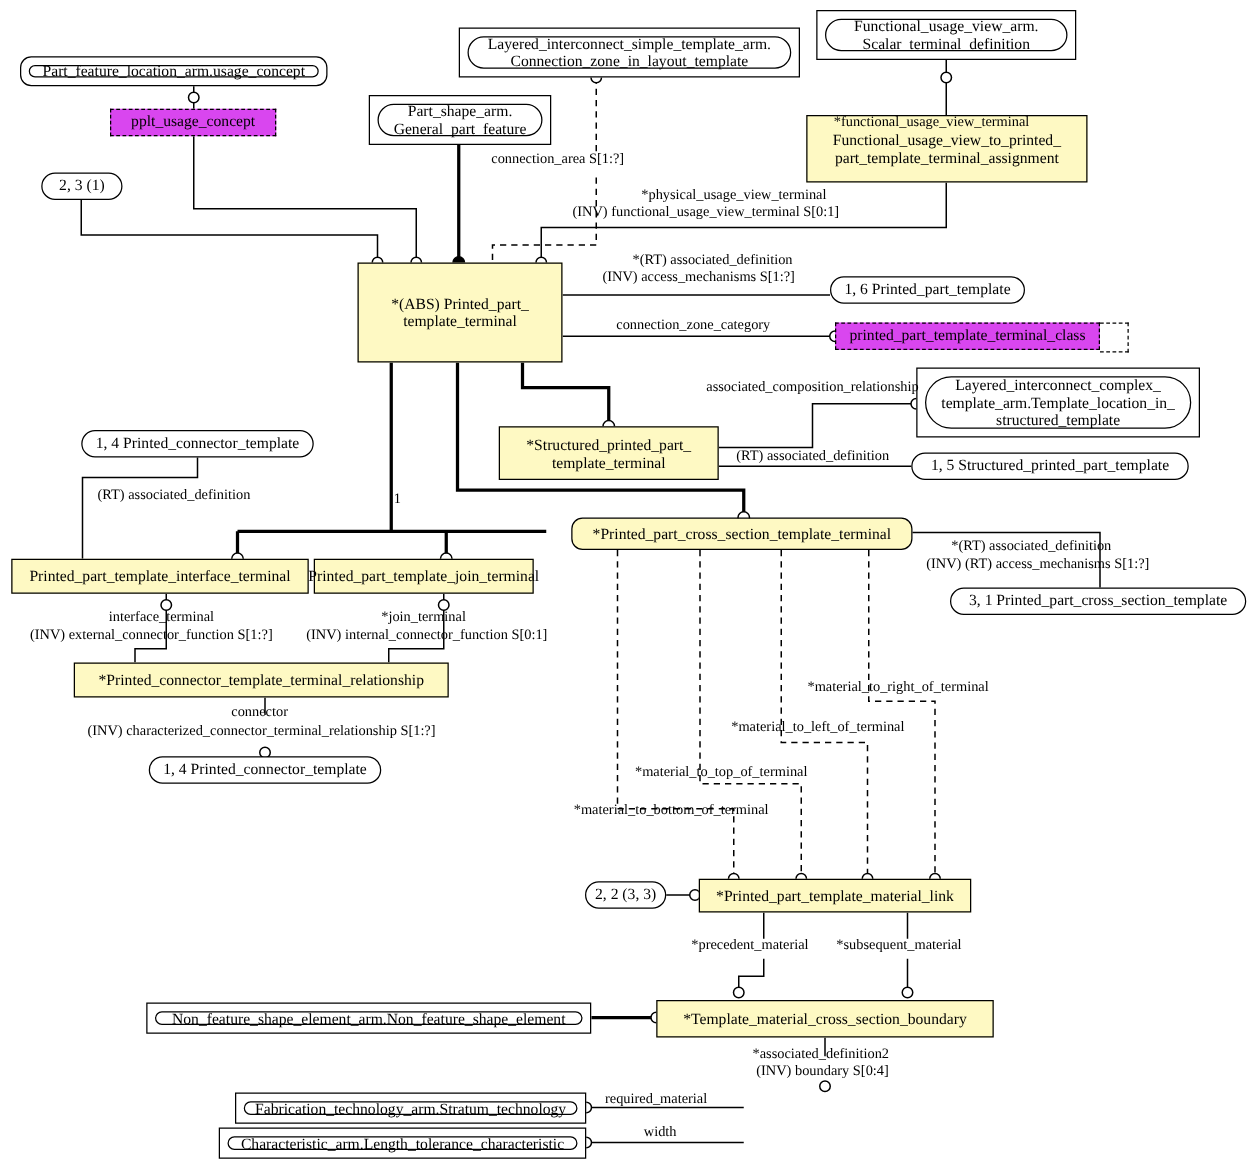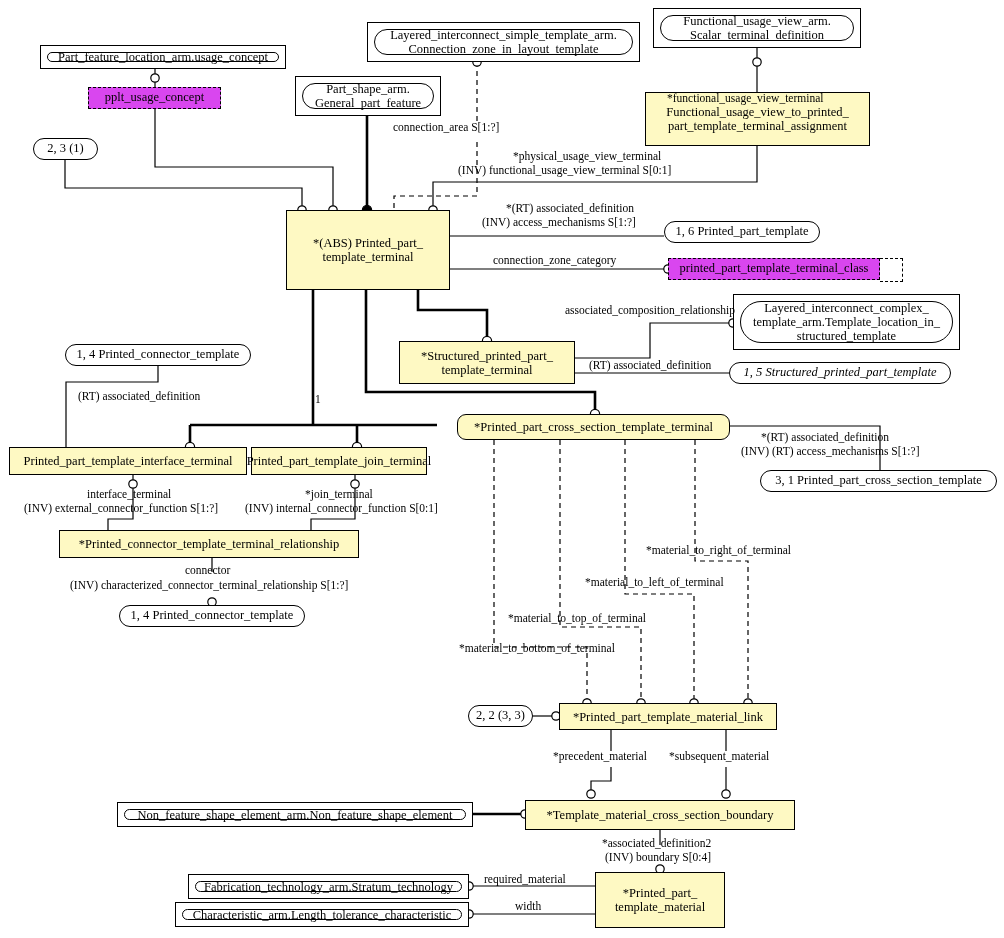--- a/index.html
+++ b/index.html
@@ -127,21 +127,21 @@
       <circle cx="660" cy="869" r="4.2"></circle>
       <circle cx="469" cy="886" r="4.2"></circle>
       <circle cx="469" cy="914" r="4.2"></circle>
     </g>
 
     <g fill="#000000" stroke="#000" stroke-width="1.2">
       <circle cx="367" cy="210" r="4.6"></circle>
     </g>
   </svg>
 
-  <div class="node schemaref" style="left:40px;top:45px;width:246px;height:24px;">
+  <div class="node schemaref" style="left:16px;top:45px;width:246px;height:24px;border-radius:9px;">
     <div class="inner">Part_feature_location_arm.usage_concept</div>
   </div>
 
   <div class="node dashed" style="left:88px;top:87px;width:133px;height:22px;">
     <span>pplt_usage_concept</span>
   </div>
 
   <div class="node pageref" style="left:33px;top:138px;width:65px;height:22px;">
     <span>2, 3 (1)</span>
   </div>
@@ -206,21 +206,21 @@
     </div>
   </div>
 
   <div class="node ent" style="left:399px;top:341px;width:176px;height:43px;">
     <div>
       <div>*Structured_printed_part_</div>
       <div>template_terminal</div>
     </div>
   </div>
 
-  <div class="node pageref" style="left:729px;top:362px;width:222px;height:22px;font-style:italic;">
+  <div class="node pageref" style="left:729px;top:362px;width:222px;height:22px;">
     <span>1, 5 Structured_printed_part_template</span>
   </div>
 
   <div class="node pageref" style="left:65px;top:344px;width:186px;height:22px;">
     <span>1, 4 Printed_connector_template</span>
   </div>
 
   <div class="node ent" style="left:9px;top:447px;width:238px;height:28px;">
     <span>Printed_part_template_interface_terminal</span>
   </div>
@@ -262,26 +262,20 @@
   </div>
 
   <div class="node schemaref" style="left:188px;top:874px;width:281px;height:25px;">
     <div class="inner">Fabrication_technology_arm.Stratum_technology</div>
   </div>
 
   <div class="node schemaref" style="left:175px;top:902px;width:294px;height:25px;">
     <div class="inner">Characteristic_arm.Length_tolerance_characteristic</div>
   </div>
 
-  <div class="node ent" style="left:595px;top:872px;width:130px;height:56px;">
-    <div>
-      <div>*Printed_part_</div>
-      <div>template_material</div>
-    </div>
-  </div>
 
   <div class="lbl" style="left:393px;top:120px;">connection_area S[1:?]</div>
 
   <div class="lbl" style="left:667px;top:91px;">*functional_usage_view_terminal</div>
 
   <div class="lbl" style="left:513px;top:149px;">*physical_usage_view_terminal</div>
   <div class="lbl" style="left:458px;top:163px;">(INV) functional_usage_view_terminal S[0:1]</div>
 
   <div class="lbl" style="left:506px;top:201px;">*(RT) associated_definition</div>
   <div class="lbl" style="left:482px;top:215px;">(INV) access_mechanisms S[1:?]</div>

